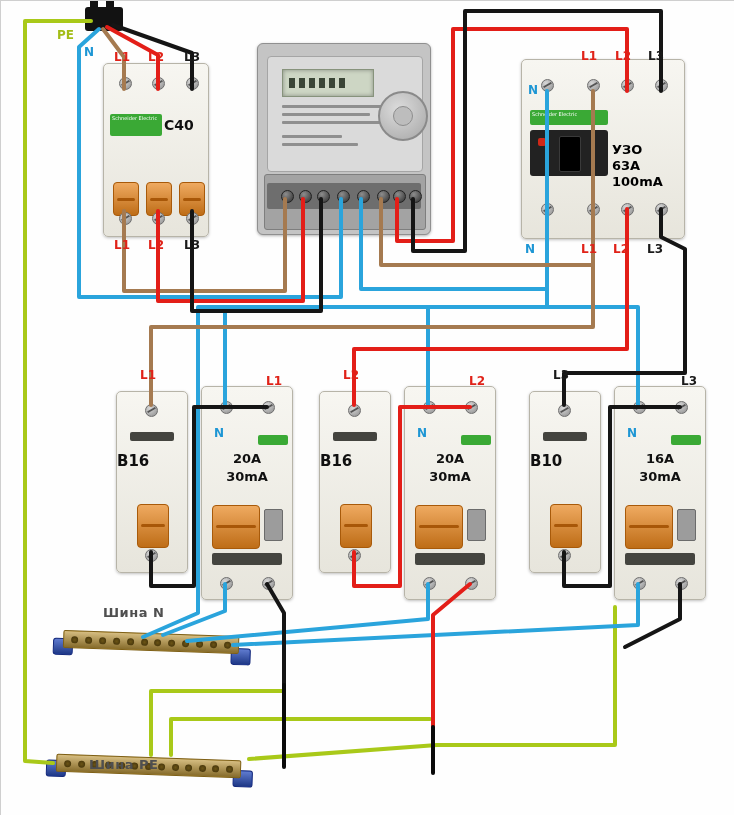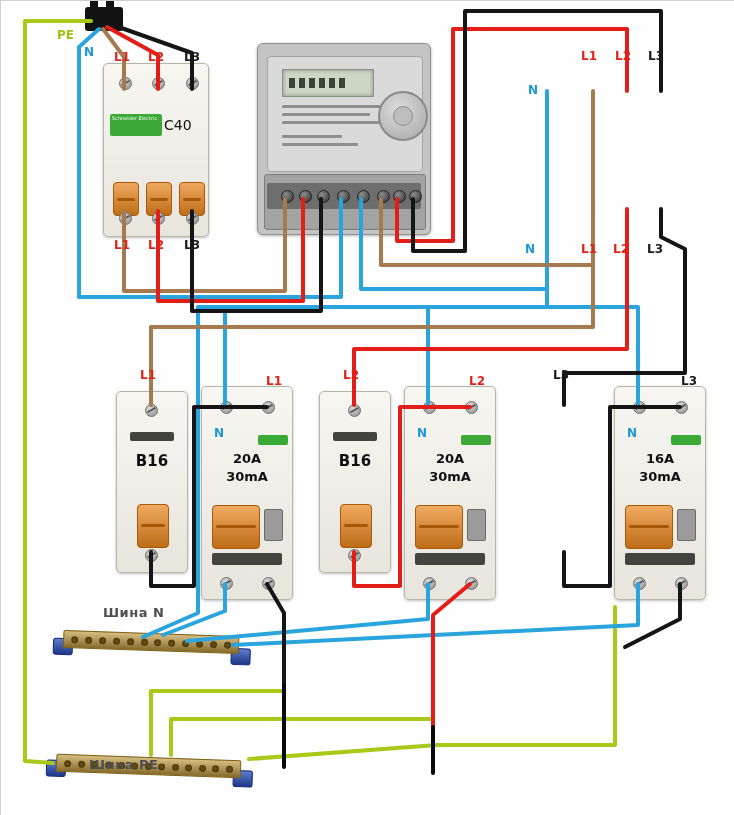--- a/index.html
+++ b/index.html
@@ -21,24 +21,24 @@
   .toggle{position:absolute;background-color:var(--orange);
           background-image:linear-gradient(rgba(255,255,255,.3),rgba(0,0,0,.18));
           border:1px solid #a85a0a;border-radius:4px;}
   .toggle::after{content:"";position:absolute;left:3px;right:3px;top:46%;height:3px;background:#a85708;border-radius:2px;}
 
   .gband{position:absolute;background:var(--schneider-green);border-radius:2px;color:#fff;
          font-size:5px;line-height:6px;padding:1px 2px;overflow:hidden;white-space:nowrap;}
   .dark-strip{position:absolute;background:#44443f;border-radius:2px;}
   .test-btn{position:absolute;width:17px;height:30px;background:#9c9c9c;border:1px solid #6b6b6b;border-radius:2px;}
 
-  .brk-label{position:absolute;left:0;width:100%;text-align:center;font-weight:bold;font-size:15px;color:#101010;}
+  .brk-label{position:absolute;left:0;width:100%;font-weight:bold;font-size:15px;color:#101010;}
   .rcd-line{position:absolute;left:0;width:100%;text-align:center;font-weight:bold;font-size:13px;color:#101010;}
 
-  .model-label{position:absolute;font-weight:normal;font-size:14px;color:#101010;}
+  .model-label{position:absolute;font-weight:bold;font-size:14px;color:#101010;}
 
   .uzo-panel{position:absolute;background:#222;border-radius:3px;}
   .uzo-handle{position:absolute;background:#000;border:1px solid #3a3a3a;border-radius:2px;}
   .uzo-dot{position:absolute;width:8px;height:8px;background:#d02818;border-radius:2px;}
   .uzo-text div{font-weight:bold;font-size:13px;line-height:16px;color:#000;}
   .uzo-text{position:absolute;}
 
   
   .meter{position:absolute;background:#c4c4c4;border:1px solid #909090;border-radius:6px;
          box-shadow:0 1px 3px rgba(0,0,0,.3);z-index:10;}
@@ -129,20 +129,40 @@
       <div class="tscrew" style="left:34px;top:15px"></div>
       <div class="tscrew" style="left:52px;top:15px"></div>
       <div class="tscrew" style="left:72px;top:15px"></div>
       <div class="tscrew" style="left:92px;top:15px"></div>
       <div class="tscrew" style="left:112px;top:15px"></div>
       <div class="tscrew" style="left:128px;top:15px"></div>
       <div class="tscrew" style="left:144px;top:15px"></div>
     </div>
   </div>
 
+  <div class="dev" style="left:520px;top:58px;width:162px;height:178px">
+    <div class="screw" style="left:19px;top:19px"></div>
+    <div class="screw" style="left:65px;top:19px"></div>
+    <div class="screw" style="left:99px;top:19px"></div>
+    <div class="screw" style="left:133px;top:19px"></div>
+    <div class="gband" style="left:8px;top:50px;width:74px;height:13px">Schneider Electric</div>
+    <div class="uzo-panel" style="left:8px;top:70px;width:78px;height:46px">
+      <div class="uzo-handle" style="left:29px;top:6px;width:20px;height:34px"></div>
+      <div class="uzo-dot" style="left:8px;top:8px"></div>
+    </div>
+    <div class="uzo-text" style="left:90px;top:82px">
+      <div>УЗО</div>
+      <div>63А</div>
+      <div>100mA</div>
+    </div>
+    <div class="screw" style="left:19px;top:143px"></div>
+    <div class="screw" style="left:65px;top:143px"></div>
+    <div class="screw" style="left:99px;top:143px"></div>
+    <div class="screw" style="left:133px;top:143px"></div>
+  </div>
 
   <div class="dev brk" style="left:115px;top:390px">
     <div class="screw" style="left:28px;top:12px"></div>
     <div class="dark-strip" style="left:13px;top:40px;width:44px;height:9px"></div>
     <div class="brk-label" style="top:60px">B16</div>
     <div class="toggle" style="left:20px;top:112px;width:30px;height:42px"></div>
     <div class="screw" style="left:28px;top:157px"></div>
   </div>
 
   <div class="dev rcd" style="left:200px;top:385px">
@@ -172,20 +192,27 @@
     <div class="gband" style="left:56px;top:48px;width:26px;height:8px"></div>
     <div class="rcd-line" style="top:64px">20A</div>
     <div class="rcd-line" style="top:82px">30mA</div>
     <div class="toggle" style="left:10px;top:118px;width:46px;height:42px"></div>
     <div class="test-btn" style="left:62px;top:122px"></div>
     <div class="dark-strip" style="left:10px;top:166px;width:70px;height:12px"></div>
     <div class="screw" style="left:18px;top:190px"></div>
     <div class="screw" style="left:60px;top:190px"></div>
   </div>
 
+  <div class="dev brk" style="left:528px;top:390px">
+    <div class="screw" style="left:28px;top:12px"></div>
+    <div class="dark-strip" style="left:13px;top:40px;width:44px;height:9px"></div>
+    <div class="brk-label" style="top:60px">B10</div>
+    <div class="toggle" style="left:20px;top:112px;width:30px;height:42px"></div>
+    <div class="screw" style="left:28px;top:157px"></div>
+  </div>
 
   <div class="dev rcd" style="left:613px;top:385px">
     <div class="screw" style="left:18px;top:14px"></div>
     <div class="screw" style="left:60px;top:14px"></div>
     <div class="gband" style="left:56px;top:48px;width:26px;height:8px"></div>
     <div class="rcd-line" style="top:64px">16A</div>
     <div class="rcd-line" style="top:82px">30mA</div>
     <div class="toggle" style="left:10px;top:118px;width:46px;height:42px"></div>
     <div class="test-btn" style="left:62px;top:122px"></div>
     <div class="dark-strip" style="left:10px;top:166px;width:70px;height:12px"></div>

